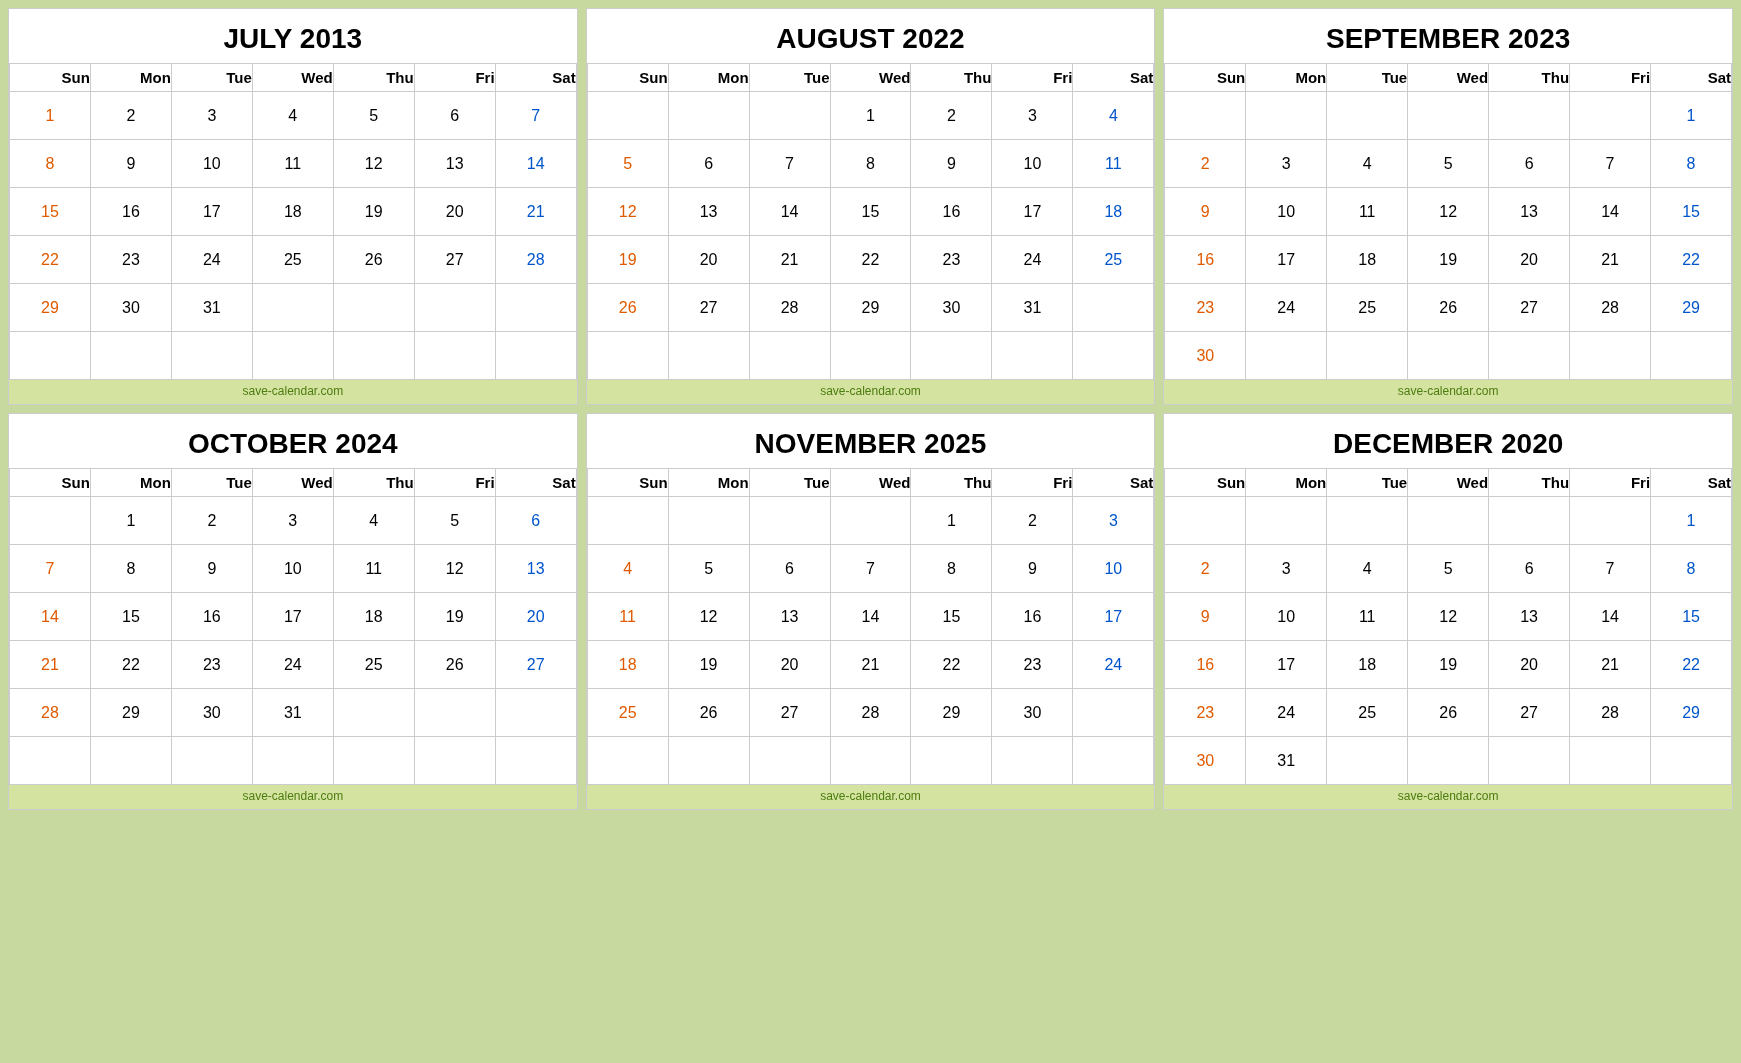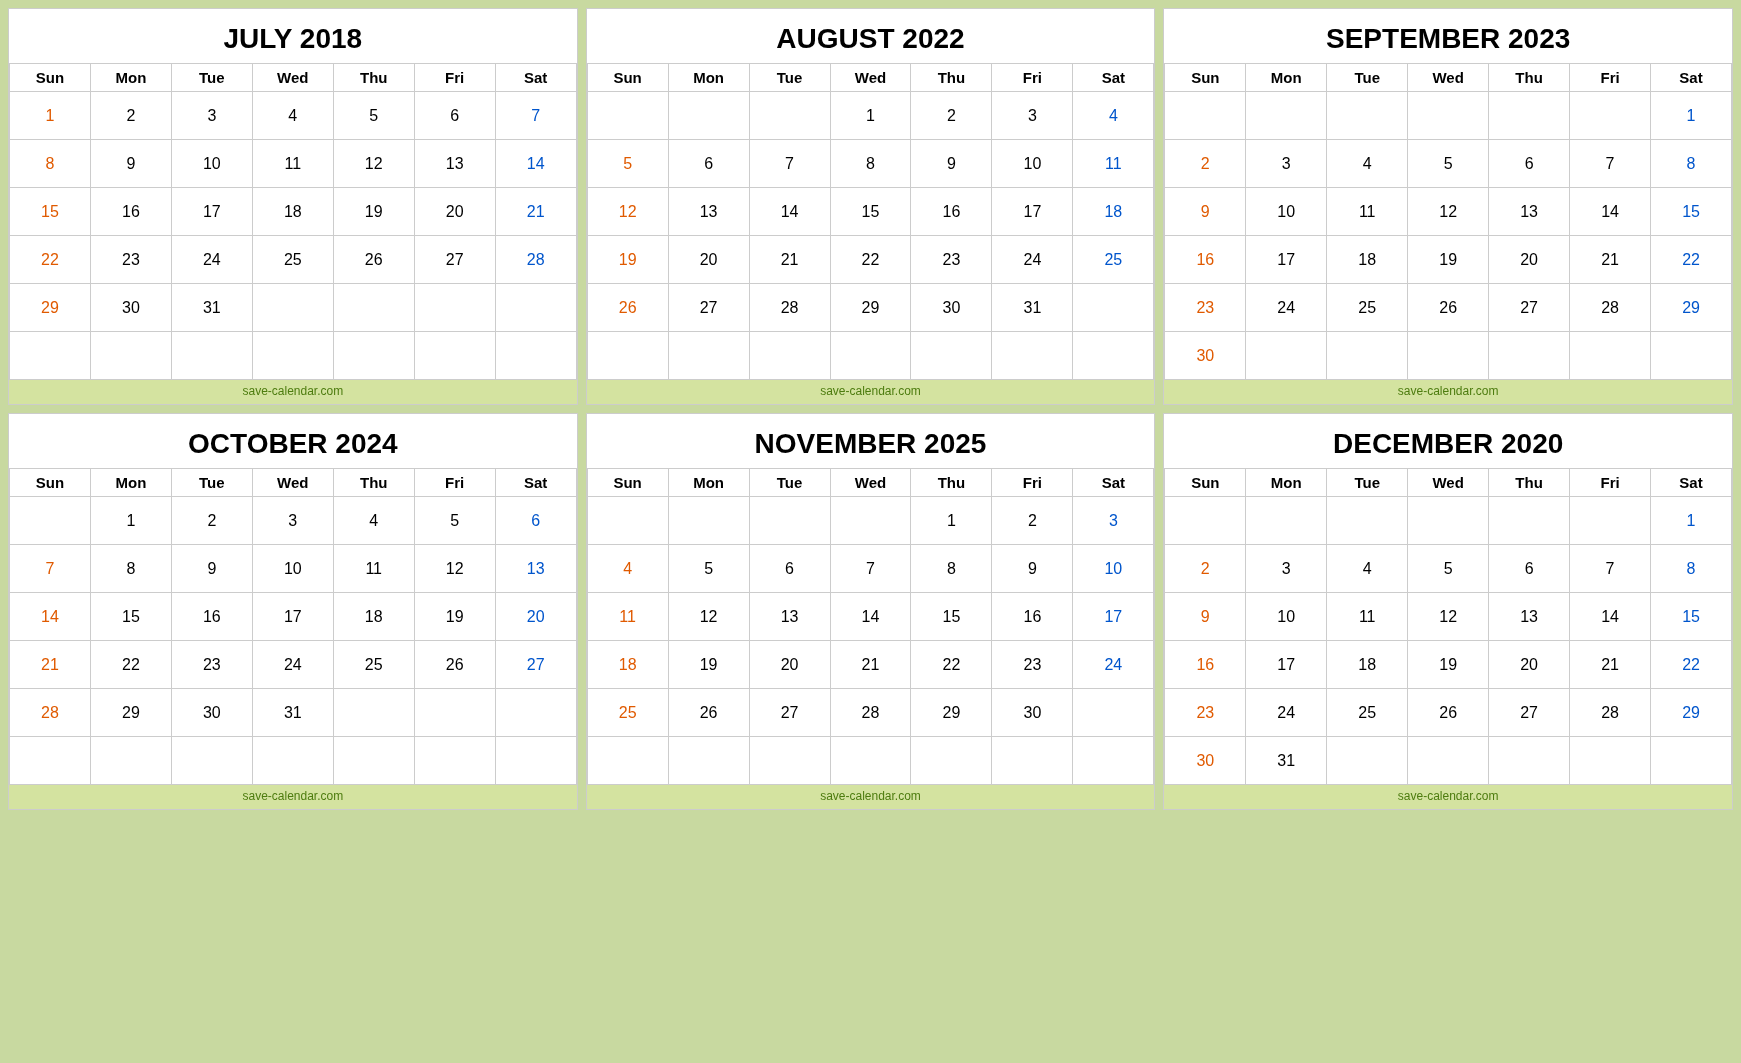--- a/index.html
+++ b/index.html
@@ -27,21 +27,21 @@
       padding: 14px 0 8px 0;
       font-family: Arial Black, Arial, sans-serif;
       color: #000;
     }
     .cal-table {
       width: 100%;
       border-collapse: collapse;
     }
     .cal-table th {
       border: 1px solid #ccc;
-      text-align: center;
+      text-align: right;
       font-size: 15px;
       font-weight: bold;
       padding: 5px 0;
       color: #000;
     }
     .cal-table td {
       border: 1px solid #ccc;
       text-align: center;
       font-size: 16px;
       padding: 10px 0;
@@ -56,21 +56,21 @@
       color: #4d7c0f;
       padding: 4px 0 6px 0;
       background-color: #d4e3a0;
     }
   </style>
 </head>
 <body>
 
 <div class="calendars-grid" id="calendars-container">
 <div class="calendar">
-      <div class="calendar-title">JULY 2018</div>
+      <div class="calendar-title">JULY 2013</div>
       <table class="cal-table">
         <thead>
           <tr>
             <th>Sun</th>
             <th>Mon</th>
             <th>Tue</th>
             <th>Wed</th>
             <th>Thu</th>
             <th>Fri</th>
             <th>Sat</th>

